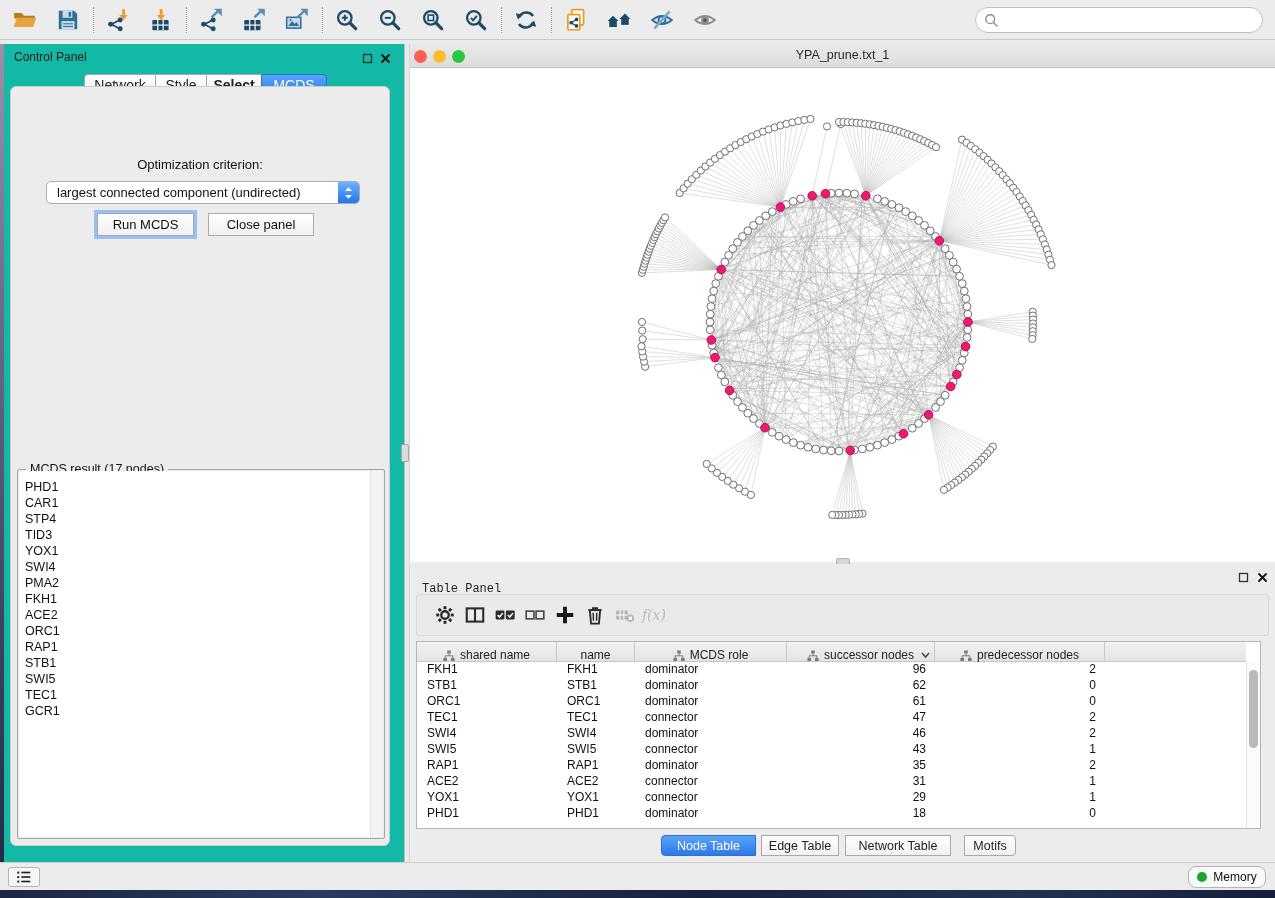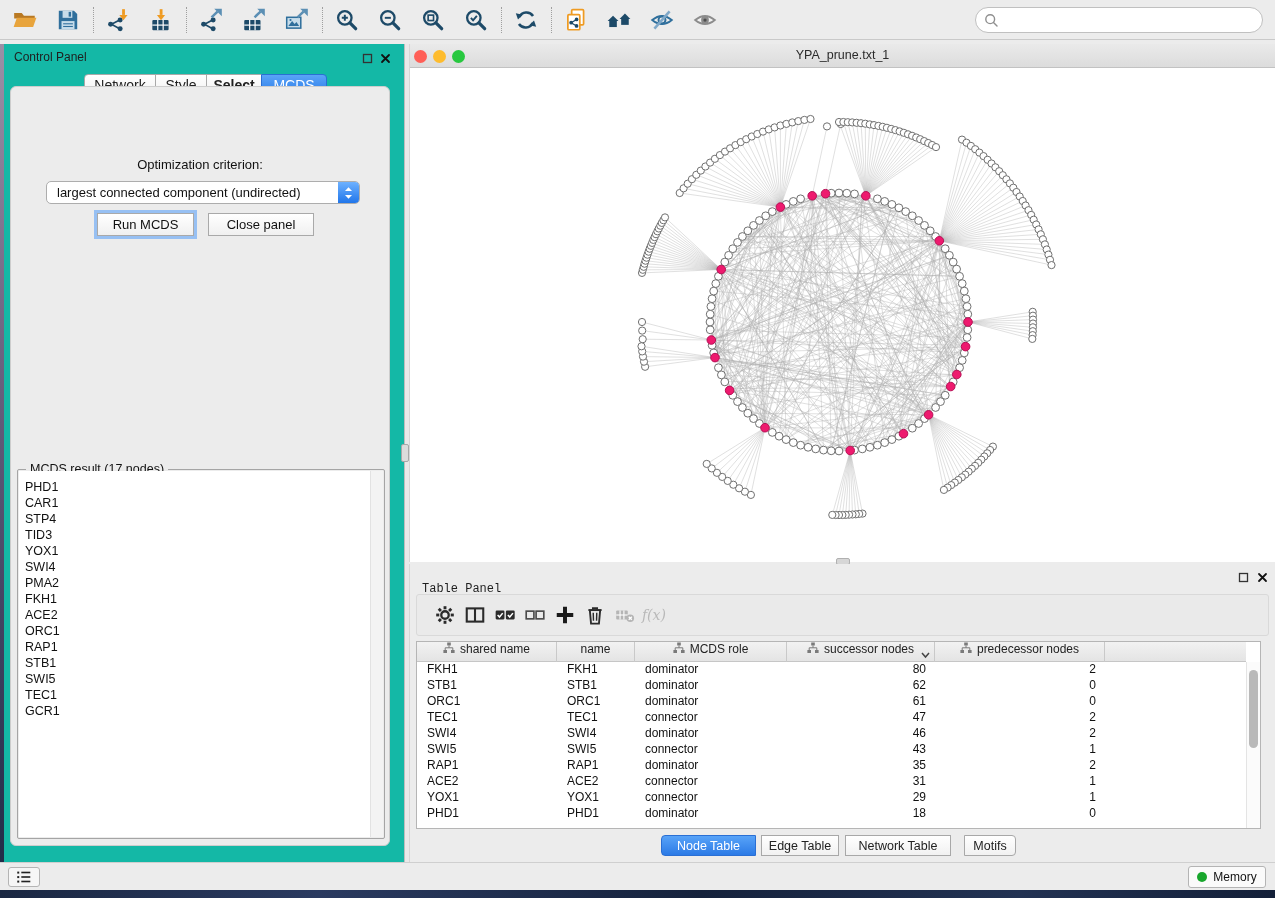--- a/index.html
+++ b/index.html
@@ -65,40 +65,40 @@
   #net-view { position:absolute; left:0; top:24px; right:0; bottom:0; background:#fff; }
 
   
   #table-panel { position:absolute; left:409px; top:564px; width:866px; height:298px; background:#ececec; border-left:1px solid #d6d6d6; }
   #tp-toolbar { position:absolute; left:6px; top:30px; width:853px; height:42px; background:#eaeaea;
                 border:1px solid #d9d9d9; border-radius:3px; display:flex; align-items:center; padding-left:14px; }
   .tp-btn { width:28px; height:28px; display:flex; align-items:center; justify-content:center; margin-right:2px; cursor:default; }
   #node-table { position:absolute; left:6px; top:77px; width:845px; height:188px; background:#fff; border:1px solid #b5b5b5; }
   #nt-header { position:absolute; left:0; top:0; right:14px; height:20px; background:linear-gradient(#f2f2f2,#e4e4e4);
                border-bottom:1px solid #c6c6c6; display:flex; }
-  .hcell { position:relative; height:20px; border-right:1px solid #c9c9c9; display:flex; align-items:flex-start;
+  .hcell { position:relative; height:20px; border-right:1px solid #c9c9c9; display:flex; align-items:flex-end;
            justify-content:center; gap:5px; font-size:12px; color:#222; cursor:default; }
   .hcell .sort { position:absolute; right:4px; top:6px; }
   #nt-rows { position:absolute; left:0; top:20px; right:14px; bottom:0; overflow:hidden; }
   .trow { display:flex; height:16px; cursor:default; }
   .tcell { height:16px; font-size:12px; color:#111; line-height:15px; white-space:nowrap; overflow:hidden; }
   .tcell.l { padding-left:10px; } .tcell.r { text-align:right; padding-right:9px; }
   #nt-scroll { position:absolute; right:0; top:20px; bottom:0; width:14px; background:#fbfbfb; border-left:1px solid #e4e4e4; }
   #nt-thumb { position:absolute; left:2px; top:8px; width:9px; height:78px; background:#b9b9b9; border-radius:4.5px; }
   #tp-tabs { position:absolute; left:0; top:271px; width:866px; height:21px; }
   #tp-tabs .seg2 { position:absolute; height:21px; border:1px solid #a8a8a8; background:linear-gradient(#ffffff,#f1f1f1);
                    font-size:12.5px; color:#222; display:flex; align-items:center; justify-content:center; cursor:default; }
   #tp-tabs .seg2.selected { background:linear-gradient(#58a3f8,#2b7ae6); border-color:#2a6fd4; color:#fff; }
 
   
   #status-bar { position:absolute; left:0; top:862px; width:1275px; height:28px; background:#ececec; border-top:1px solid #cfcfcf; }
   #status-list-btn { position:absolute; left:8px; top:4px; width:32px; height:20px; background:#f6f6f6;
                      border:1px solid #b4b4b4; border-radius:3px; display:flex; align-items:center; justify-content:center; }
   #memory-btn { position:absolute; right:9px; top:3px; width:78px; height:22px; background:#fafafa; border:1px solid #b4b4b4;
-                border-radius:3px; display:flex; align-items:center; justify-content:center; gap:6px; font-size:12px; color:#111; }
+                border-radius:8px; display:flex; align-items:center; justify-content:center; gap:6px; font-size:12px; color:#111; }
   #memory-dot { width:10px; height:10px; border-radius:50%; }
 </style>
 </head>
 <body>
 
 <div id="app">
 
   <div id="toolbar">
     <div id="tb-icons" style="display:flex;align-items:center;">
         <div class="tb-btn">
@@ -1287,21 +1287,21 @@
             </span>
             <span>predecessor nodes</span>
           </div>
           <div style="flex: 1 1 0%;"></div>
         </div>
       <div id="nt-rows">
           <div class="trow">
             <div class="tcell l" style="width: 140px;">FKH1</div>
             <div class="tcell l" style="width: 78px;">FKH1</div>
             <div class="tcell l" style="width: 152px;">dominator</div>
-            <div class="tcell r" style="width: 148px;">80</div>
+            <div class="tcell r" style="width: 148px;">96</div>
             <div class="tcell r" style="width: 170px;">2</div>
           </div>
           <div class="trow">
             <div class="tcell l" style="width: 140px;">STB1</div>
             <div class="tcell l" style="width: 78px;">STB1</div>
             <div class="tcell l" style="width: 152px;">dominator</div>
             <div class="tcell r" style="width: 148px;">62</div>
             <div class="tcell r" style="width: 170px;">0</div>
           </div>
           <div class="trow">

